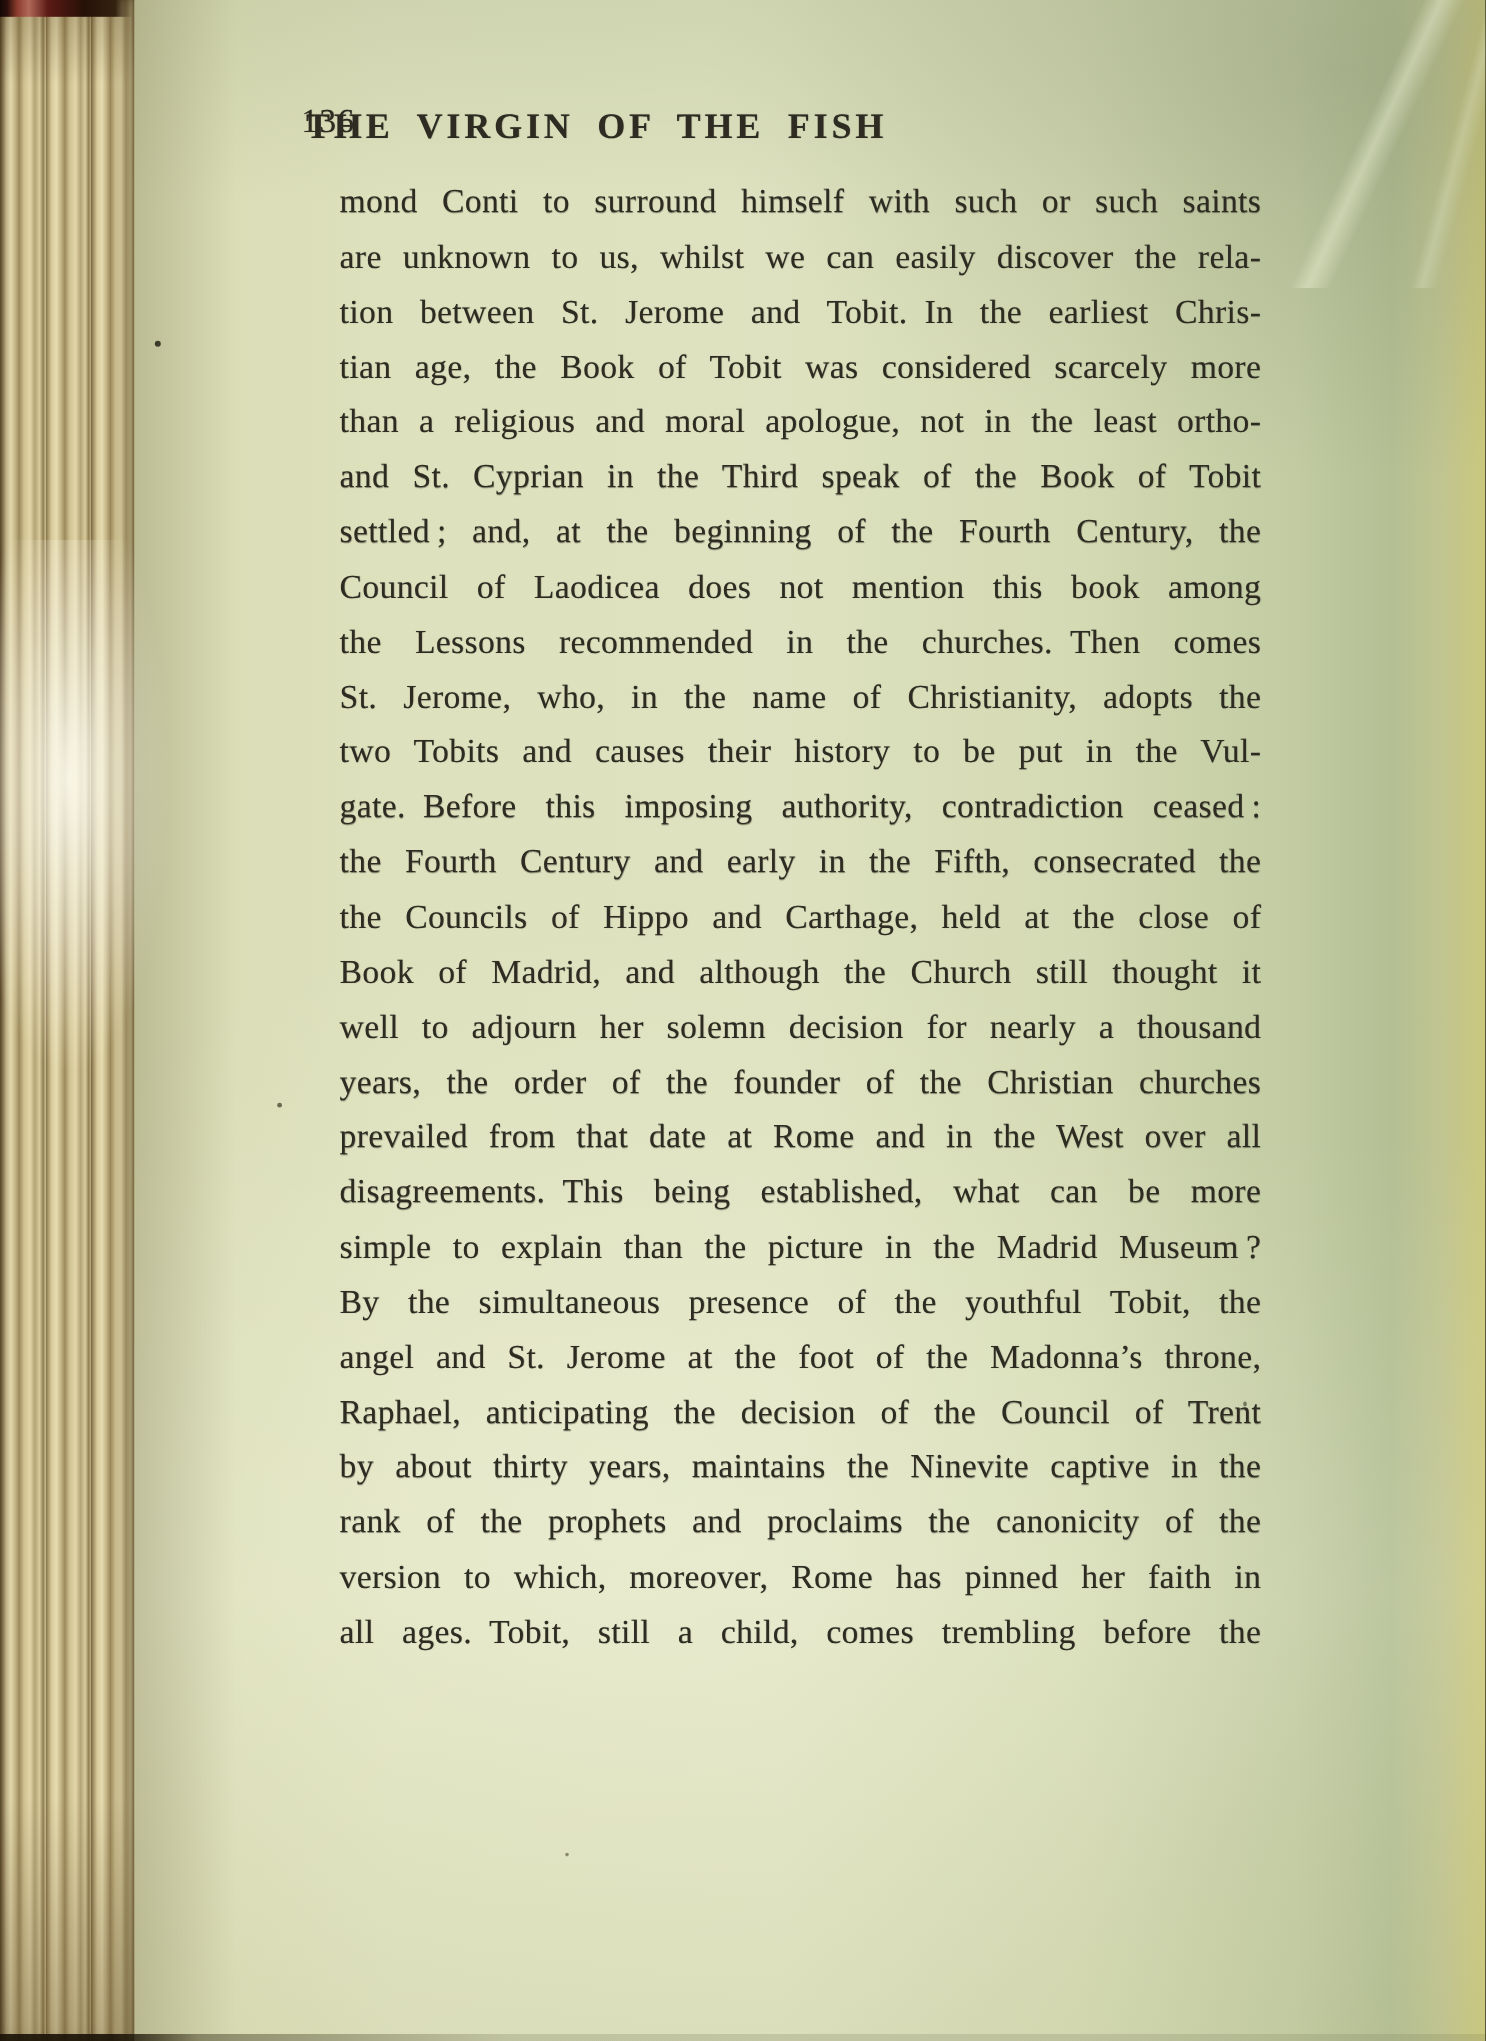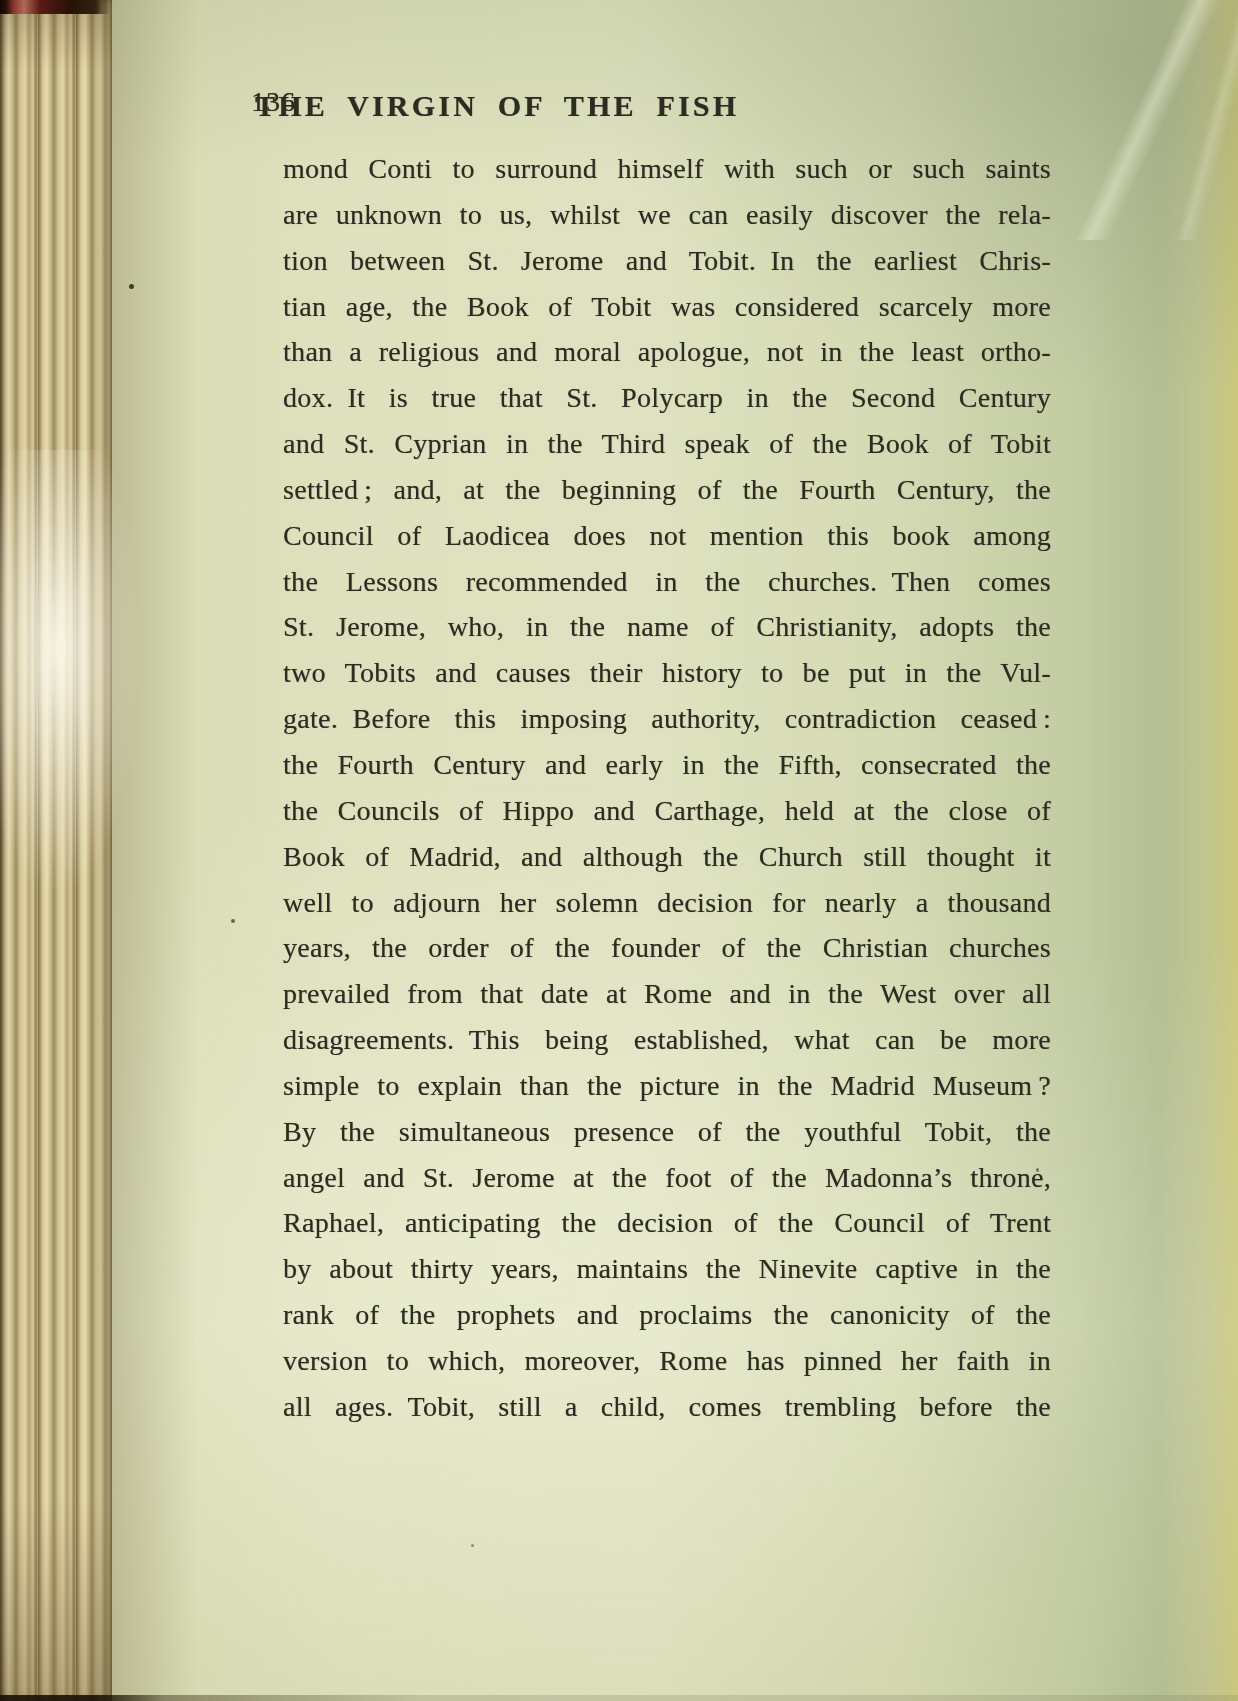--- a/index.html
+++ b/index.html
@@ -137,21 +137,20 @@
     <span class="page-number">136</span>
     <span class="running-title">THE VIRGIN OF THE FISH</span>
   </header>
 
   <main class="body-text">
       <div class="text-line">mond Conti to surround himself with such or such saints</div>
       <div class="text-line">are unknown to us, whilst we can easily discover the rela-</div>
       <div class="text-line">tion between St. Jerome and Tobit. In the earliest Chris-</div>
       <div class="text-line">tian age, the Book of Tobit was considered scarcely more</div>
       <div class="text-line">than a religious and moral apologue, not in the least ortho-</div>
-      <div class="text-line">dox. It is true that St. Polycarp in the Second Century</div>
       <div class="text-line">and St. Cyprian in the Third speak of the Book of Tobit</div>
       <div class="text-line">settled ; and, at the beginning of the Fourth Century, the</div>
       <div class="text-line">Council of Laodicea does not mention this book among</div>
       <div class="text-line">the Lessons recommended in the churches. Then comes</div>
       <div class="text-line">St. Jerome, who, in the name of Christianity, adopts the</div>
       <div class="text-line">two Tobits and causes their history to be put in the Vul-</div>
       <div class="text-line">gate. Before this imposing authority, contradiction ceased :</div>
       <div class="text-line">the Fourth Century and early in the Fifth, consecrated the</div>
       <div class="text-line">the Councils of Hippo and Carthage, held at the close of</div>
       <div class="text-line">Book of Madrid, and although the Church still thought it</div>

